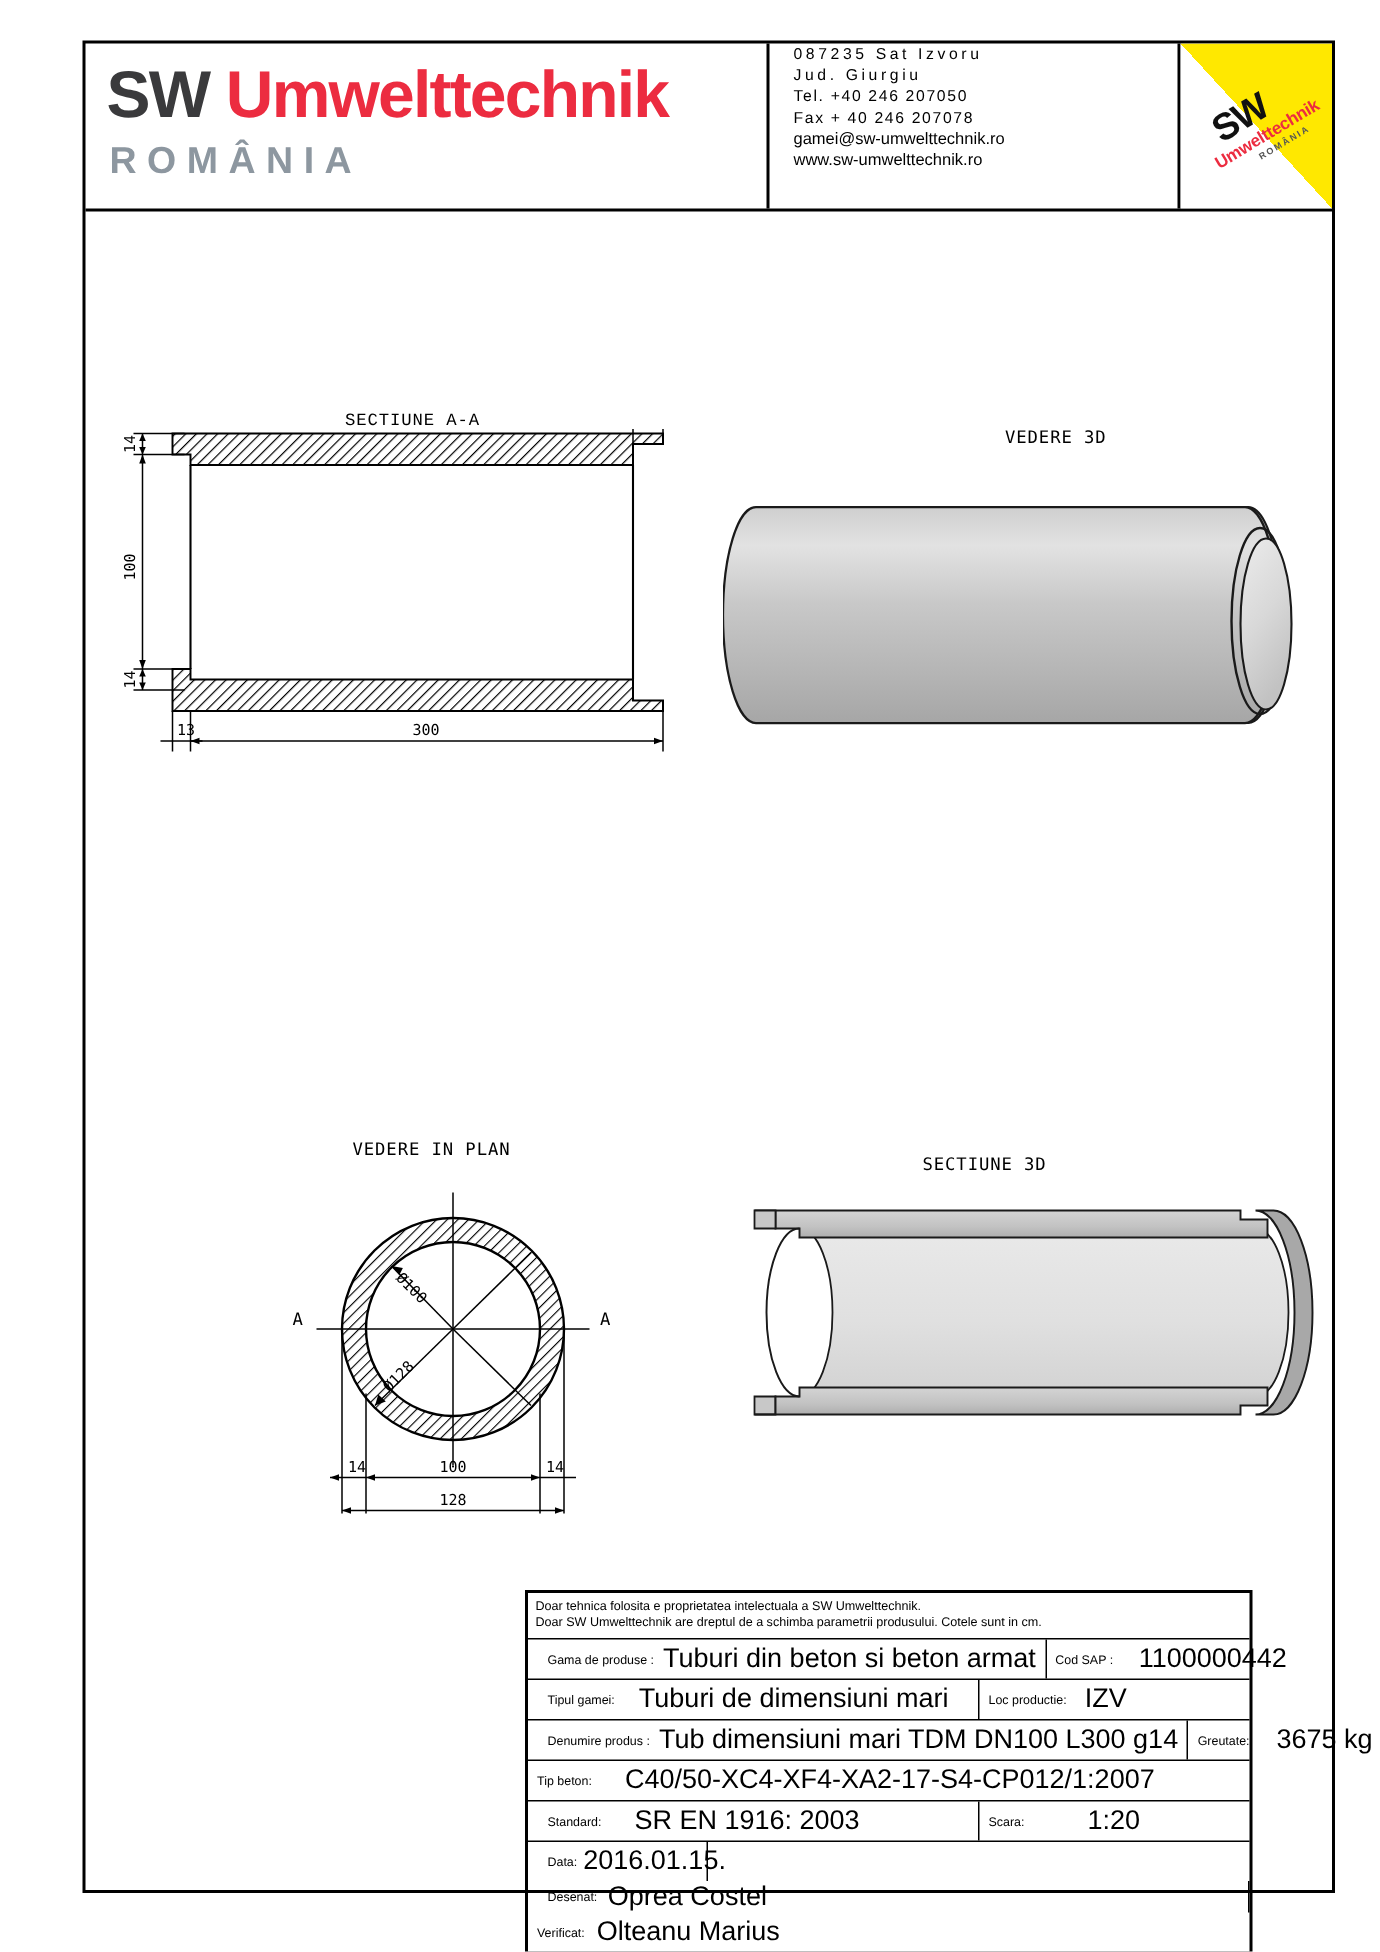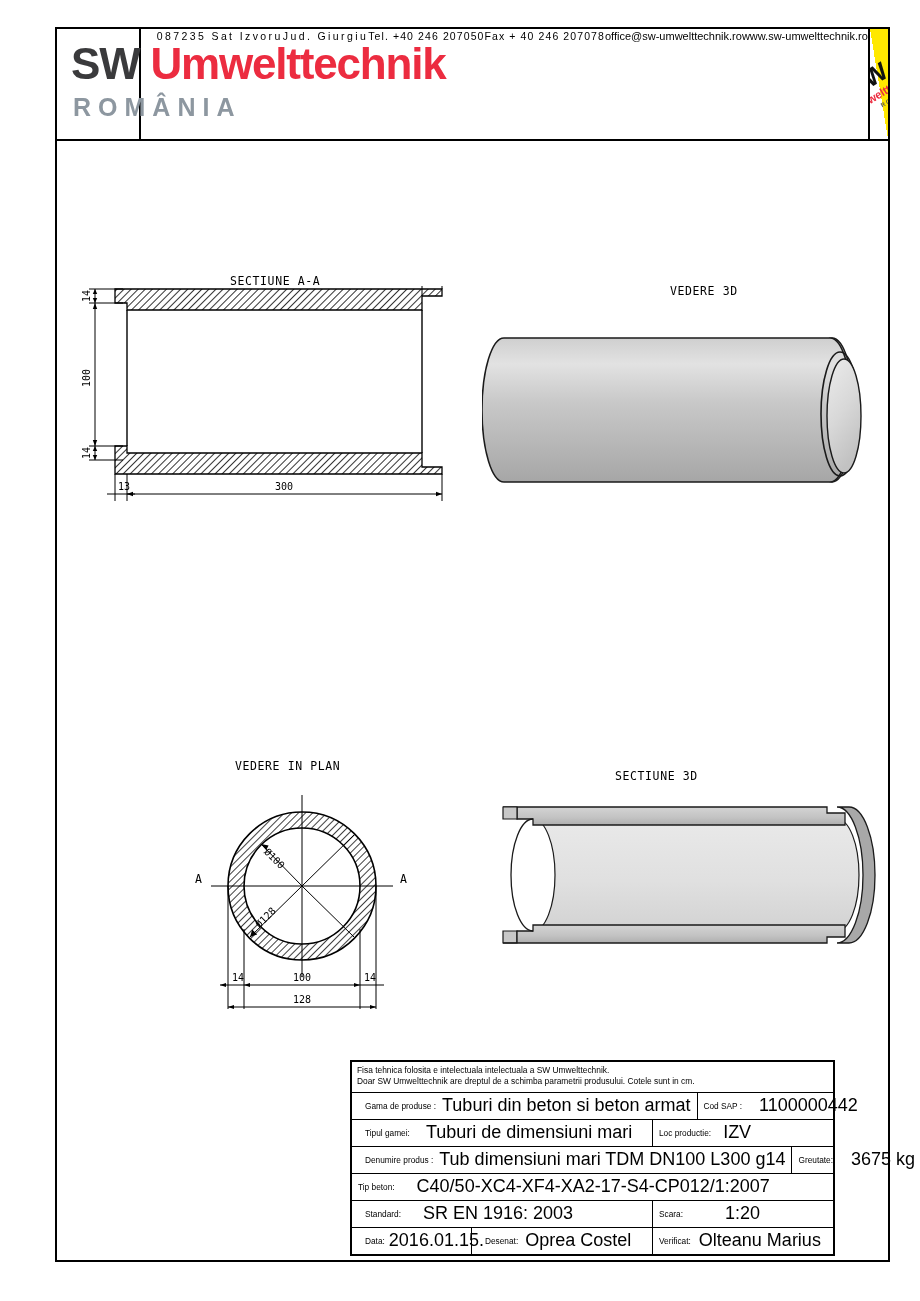--- a/index.html
+++ b/index.html
@@ -8,21 +8,21 @@
 
   .frame{position:absolute;left:55px;top:27px;width:835px;height:1235px;
          border:2px solid #000;box-sizing:border-box;}
 
   
   .hdr{position:absolute;left:0;top:0;width:100%;height:112px;
        border-bottom:2px solid #000;box-sizing:border-box;display:flex;}
   .hdr-logo{width:456px;border-right:2px solid #000;box-sizing:border-box;
             position:relative;}
   .hdr-contact{flex:1;border-right:2px solid #000;box-sizing:border-box;
-               display:flex;flex-direction:row;justify-content:flex-start;
+               display:flex;flex-direction:column;justify-content:flex-start;
                padding-left:16px;}
   .hdr-badge{width:101px;box-sizing:border-box;position:relative;overflow:hidden;}
 
   .logo-main{position:absolute;left:14px;top:13px;font-size:44px;font-weight:bold;
              letter-spacing:-1.2px;line-height:1;white-space:nowrap;}
   .logo-sw{color:#3a3a3c;}
   .logo-um{color:#ec2c40;}
   .logo-sub{position:absolute;left:16px;top:66px;font-size:25px;font-weight:bold;
             color:#8d97a0;letter-spacing:7px;line-height:1;}
 
@@ -51,21 +51,21 @@
 
   svg{display:block;}
   .ln{stroke:#000;fill:none;}
   .thin{stroke-width:1;}
   .med{stroke-width:1.4;}
 
   
   .tb{position:absolute;left:350px;top:1060px;width:485px;
       border:2px solid #000;box-sizing:border-box;}
   .tb-row{display:flex;border-bottom:1.5px solid #000;box-sizing:border-box;}
-  .tb-row:last-child{border-bottom:none;}
+  .tb-row:last-child{border-bottom:none;flex-direction:column;}
   .tb-note{padding:3px 5px 4px 5px;font-size:8.4px;line-height:11.4px;
            border-bottom:1.5px solid #000;}
   .cell{display:flex;align-items:center;box-sizing:border-box;
         padding:0 6px;height:26px;}
   .lbl{font-size:8.3px;white-space:nowrap;}
   .val{font-size:18px;white-space:nowrap;}
   .bdr-r{border-right:1.5px solid #000;padding-left:13px;}
   .grow{flex:1;}
 </style>
 </head>
@@ -81,37 +81,37 @@
         <span class="logo-um">Umwelttechnik</span>
       </div>
       <div class="logo-sub">ROMÂNIA</div>
     </div>
 
     <div class="hdr-contact">
       <div class="ct sp">087235 Sat Izvoru</div>
       <div class="ct sp">Jud.   Giurgiu</div>
       <div class="ct sp2">Tel. +40 246 207050</div>
       <div class="ct sp2">Fax + 40 246 207078</div>
-      <div class="ct mail">office@sw-umwelttechnik.ro</div>
+      <div class="ct mail">gamei@sw-umwelttechnik.ro</div>
       <div class="ct mail">www.sw-umwelttechnik.ro</div>
     </div>
 
     <div class="hdr-badge">
       <div class="badge-yellow"></div>
       <div class="badge-txt">
         <span class="badge-sw">SW</span>
         <span class="badge-um">Umwelttechnik</span>
         <span class="badge-ro">ROMÂNIA</span>
       </div>
     </div>
   </div>
 
   <div class="canvas">
 
-    <div class="cad vtitle" style="left:173px;top:133px;">SECTIUNE   A-A</div>
+    <div class="cad vtitle" style="left:173px;top:133px;font-family:Liberation Mono, monospace;">SECTIUNE   A-A</div>
 
     <svg width="400" height="225" style="position:absolute;left:20px;top:145px;">
       <defs>
         <pattern id="hatch" width="5" height="5" patternTransform="rotate(45)" patternUnits="userSpaceOnUse">
           <line x1="0" y1="0" x2="0" y2="5" stroke="#000" stroke-width="1.6"></line>
         </pattern>
       </defs>
 
       <path d="M 38 3 L 37 17 L 342 17 L 342 10 L 365 10 L 365 24 L 38 24 Z" fill="none" stroke="none"></path>
       <path d="M 38 3 L 365 3 L 365 10 L 345 10 L 345 24 L 50 24 L 50 17 L 38 17 Z" fill="url(#hatch)" stroke="#000" stroke-width="1.3"></path>
@@ -271,21 +271,21 @@
       <path d="M 6 152 L 330 152 L 330 146 L 348 146 L 348 134 L 36 134 L 36 140 L 20 140 L 20 152 Z" fill="url(#wallg)" stroke="#1a1a1a" stroke-width="1.3"></path>
 
       <path d="M 36 28 A 22 56 0 0 0 36 140" fill="none" stroke="#1a1a1a" stroke-width="1.3"></path>
     </svg>
   </div>
 </div>
 
 <div class="tb">
 
   <div class="tb-note">
-    <div>Fisa tehnica folosita e intelectuala intelectuala a SW Umwelttechnik.</div>
+    <div>Doar tehnica folosita e proprietatea intelectuala a SW Umwelttechnik.</div>
     <div>Doar SW Umwelttechnik are dreptul de a schimba parametrii produsului. Cotele sunt in cm.</div>
   </div>
 
   <div class="tb-row">
     <div class="cell grow bdr-r">
       <span class="lbl">Gama de produse :</span>
       <span class="val" style="margin-left:6px">Tuburi din beton si beton armat</span>
     </div>
     <div class="cell" style="width:180px">
       <span class="lbl">Cod SAP :</span>

